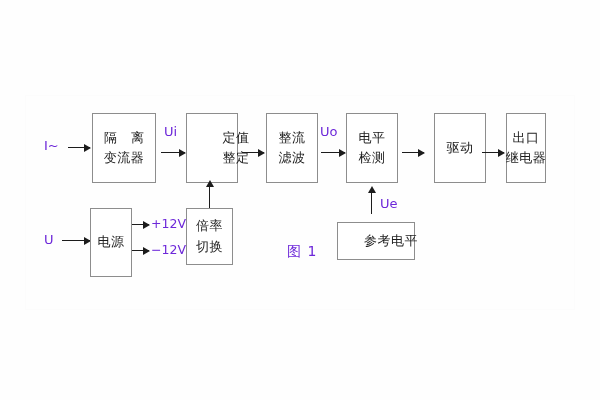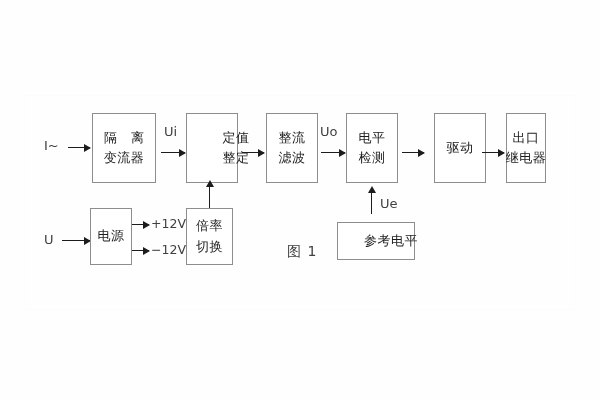--- a/index.html
+++ b/index.html
@@ -40,21 +40,21 @@
     font-size: 13px;
     line-height: 1.55;
     letter-spacing: 0.5px;
     text-align: center;
   }
   .box .ln { display: block; white-space: nowrap; }
   .box.wide-letter .ln:first-child { letter-spacing: 5px; text-indent: 5px; }
 
   .lbl {
     position: absolute;
-    color: #404040;
+    color: #6d28d9;
     font-size: 12.5px;
     white-space: nowrap;
   }
   .lbl.sig { font-size: 13px; }
   .lbl.cap { font-size: 14px; letter-spacing: 1px; }
 
   
   .harrow {
     position: absolute;
     height: 1px;
@@ -132,21 +132,21 @@
     <span class="ln">驱动</span>
   </div>
 
   <div class="harrow" style="left:482px; top:152px; width:22px;"></div>
 
   <div class="box" style="left:506px; top:113px; width:40px; height:70px;">
     <span class="ln">出口</span>
     <span class="ln">继电器</span>
   </div>
 
-  <div class="box" style="left:90px; top:208px; width:42px; height:57px;">
+  <div class="box" style="left:90px; top:208px; width:42px; height:69px;">
     <span class="ln">电源</span>
   </div>
 
   <div class="harrow" style="left:132px; top:224px; width:17px;"></div>
   <div class="lbl" style="left:151px; top:216px;">+12V</div>
 
   <div class="harrow" style="left:132px; top:250px; width:17px;"></div>
   <div class="lbl" style="left:151px; top:242px;">−12V</div>
 
   <div class="box" style="left:186px; top:208px; width:47px; height:57px;">

